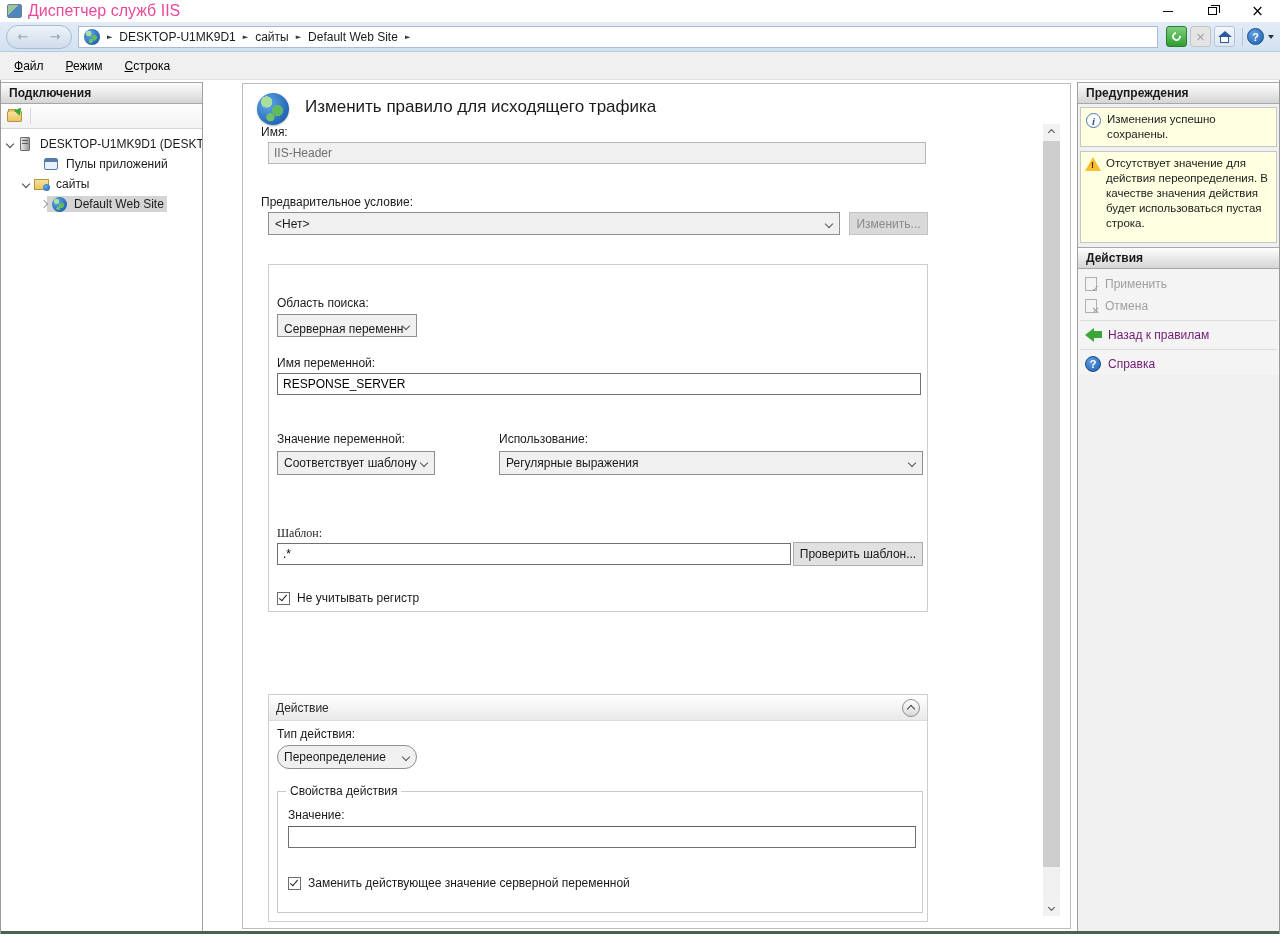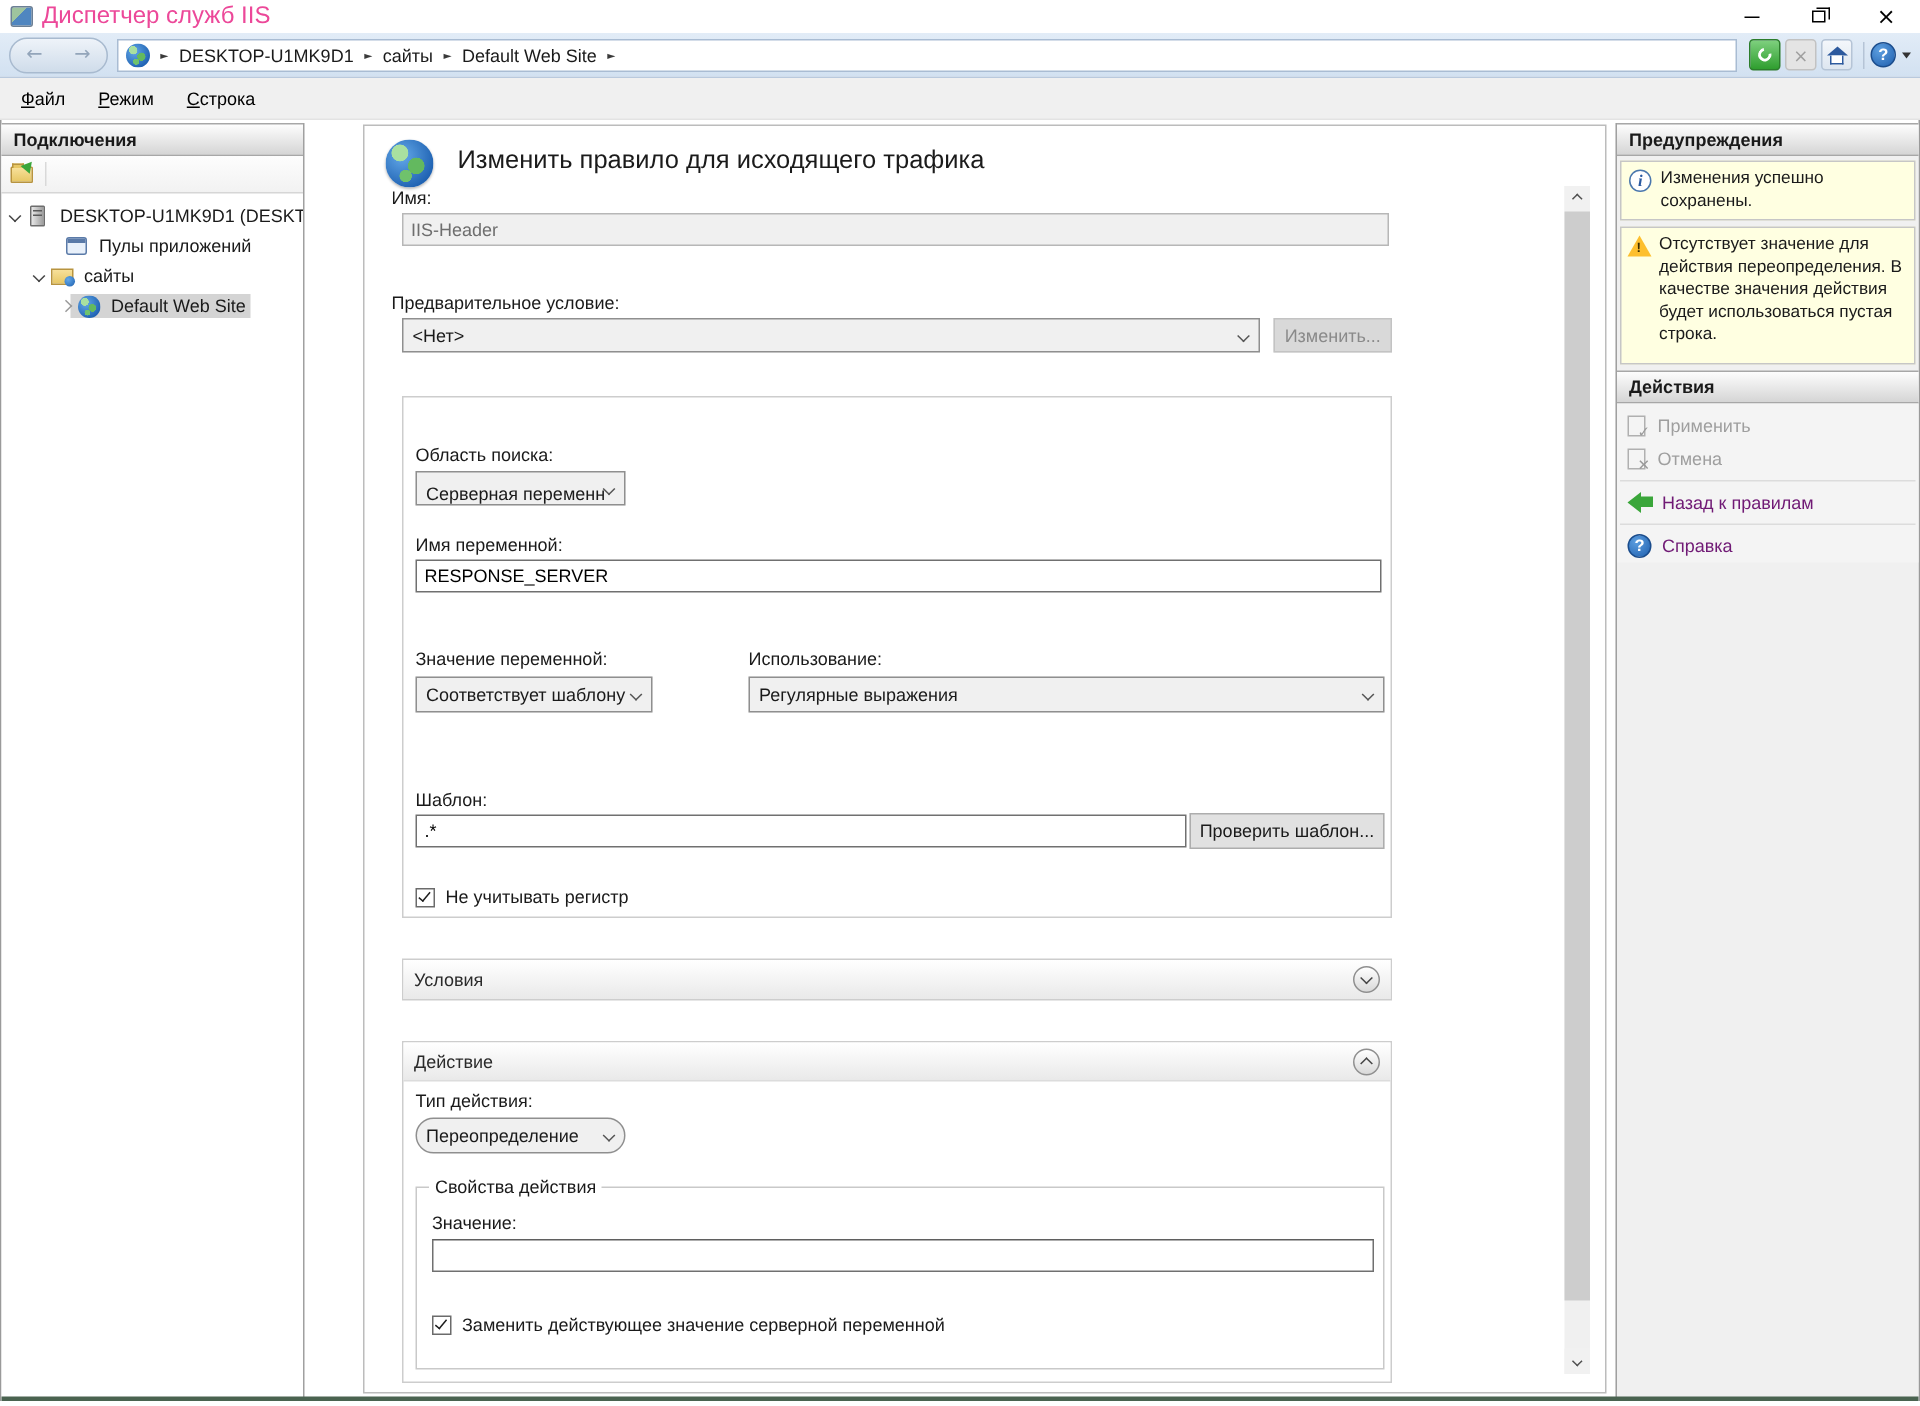--- a/index.html
+++ b/index.html
@@ -307,40 +307,32 @@
         <div class="field-label" style="left:230px; top:167px;">Использование:</div>
         <div class="select" style="left:8px; top:186px; width:158px; height:24px;">
           <span>Соответствует шаблону</span>
           <span class="chev down"></span>
         </div>
         <div class="select" style="left:230px; top:186px; width:424px; height:24px;">
           <span>Регулярные выражения</span>
           <span class="chev down"></span>
         </div>
 
-        <div class="field-label" style="left:8px; top:261px;">Шаблон:</div>
+        <div class="field-label" style="left:8px; top:261px;font-family:Liberation Serif, serif;">Шаблон:</div>
         <div class="textbox" style="left:8px; top:278px; width:514px;">.*</div>
         <div class="btn" style="left:524px; top:277px; width:130px; height:24px;">Проверить шаблон...</div>
 
         <div class="cb-row" style="left:8px; top:326px;">
           <span class="cb">
               <span class="tick"></span>
             </span>
           <span>Не учитывать регистр</span>
         </div>
       </div>
 
-      <div class="section" style="left:25px; top:555px; width:660px; height:28px;">
-        <div class="section-header" style="border-bottom:none;">
-          <span>Условия</span>
-          <span class="round-btn">
-              <span class="chev down"></span>
-            </span>
-        </div>
-      </div>
 
       <div class="section" style="left:25px; top:610px; width:660px; height:228px;">
         <div class="section-header">
           <span>Действие</span>
           <span class="round-btn">
               <span class="chev up"></span>
             </span>
         </div>
         <div class="field-label" style="left:8px; top:32px;">Тип действия:</div>
         <div class="select" style="left:8px; top:50px; width:140px; height:24px;border-radius:12px;">

